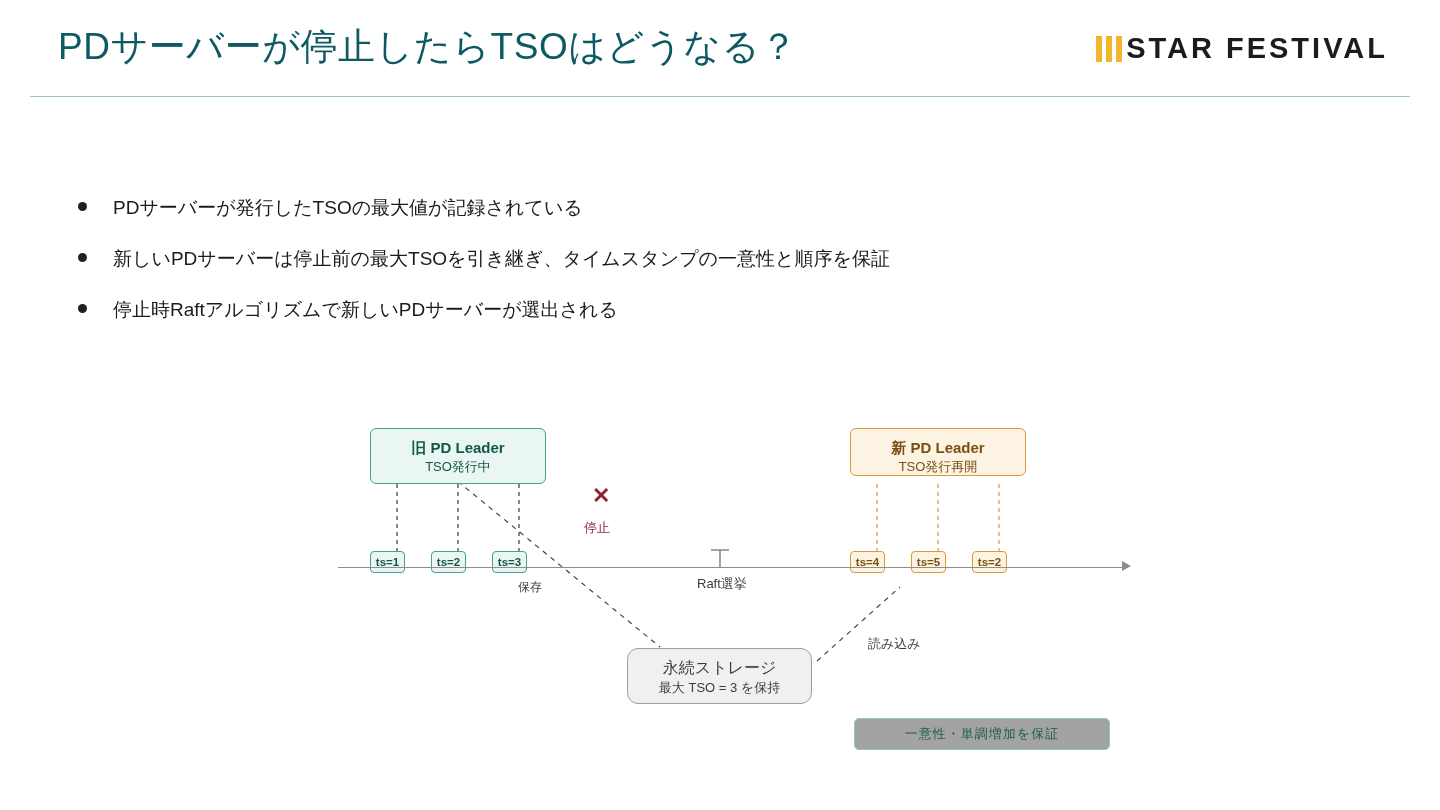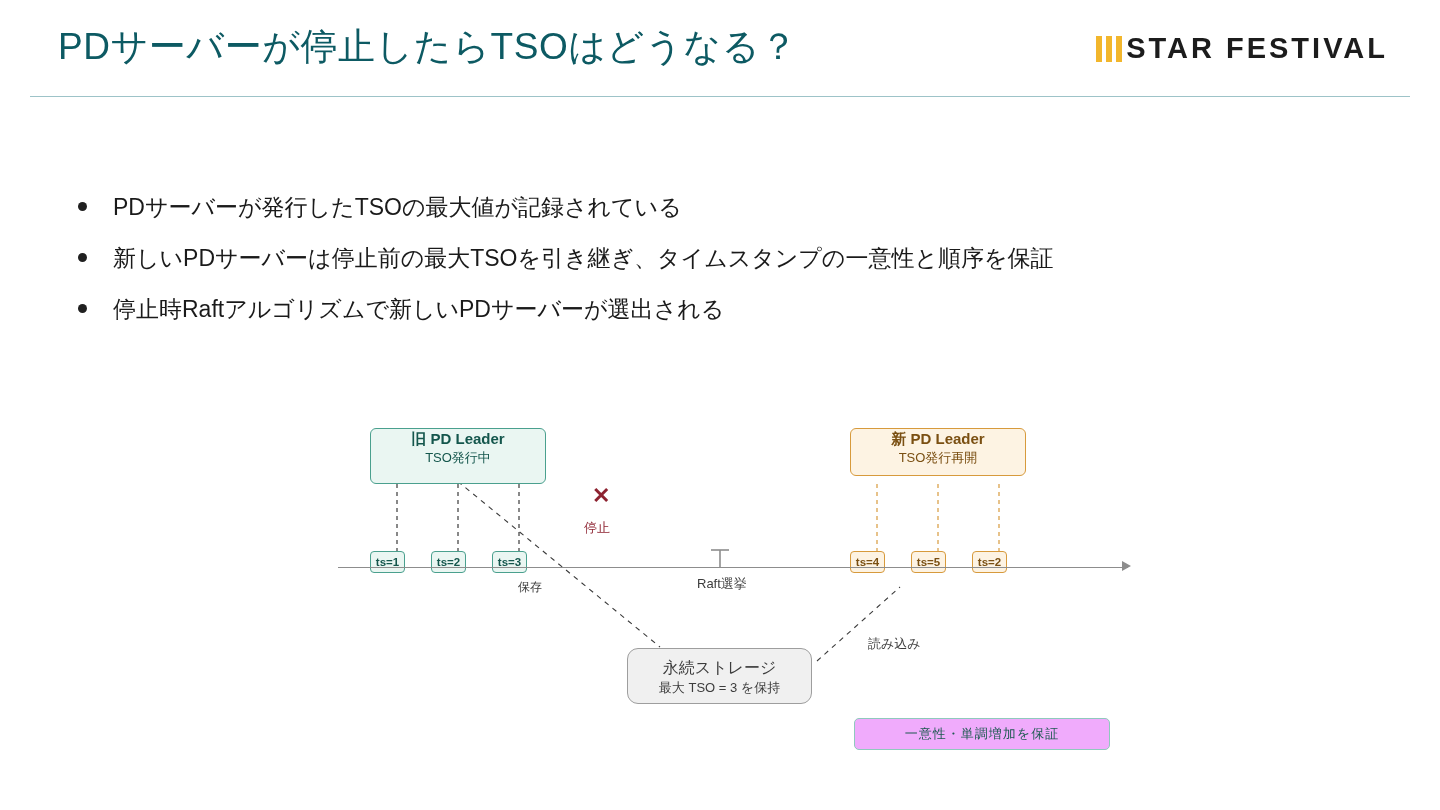--- a/index.html
+++ b/index.html
@@ -82,37 +82,38 @@
   }
   .bullet .dot {
     flex: 0 0 auto;
     width: 9px;
     height: 9px;
     border-radius: 50%;
     background: #202020;
     margin: 16px 26px 0 0;
   }
   .bullet .txt {
-    font-size: 23px;
+    font-size: 19px;
     line-height: 43px;
     color: #1a1a1a;
   }
   
   .diagram {
     position: absolute;
     left: 330px;
     top: 415px;
     width: 820px;
     height: 360px;
   }
   .node {
     position: absolute;
     box-sizing: border-box;
     border-radius: 6px;
     text-align: center;
+    padding-top: 9px;
   }
   .node .n-title {
     font-size: 15px;
     font-weight: bold;
     line-height: 19px;
   }
   .node .n-sub {
     font-size: 13px;
     line-height: 19px;
   }
@@ -158,21 +159,21 @@
   }
   .guarantee {
     position: absolute;
     left: 524px;
     top: 303px;
     width: 256px;
     height: 32px;
     box-sizing: border-box;
     border: 1.2px solid #8fc9bd;
     border-radius: 5px;
-    background: #f0abfc;
+    background: #a3a3a3;
     color: #1c5a50;
     font-size: 13px;
     text-align: center;
     line-height: 30px;
     letter-spacing: 1px;
   }
   .ts {
     position: absolute;
     box-sizing: border-box;
     width: 35px;

